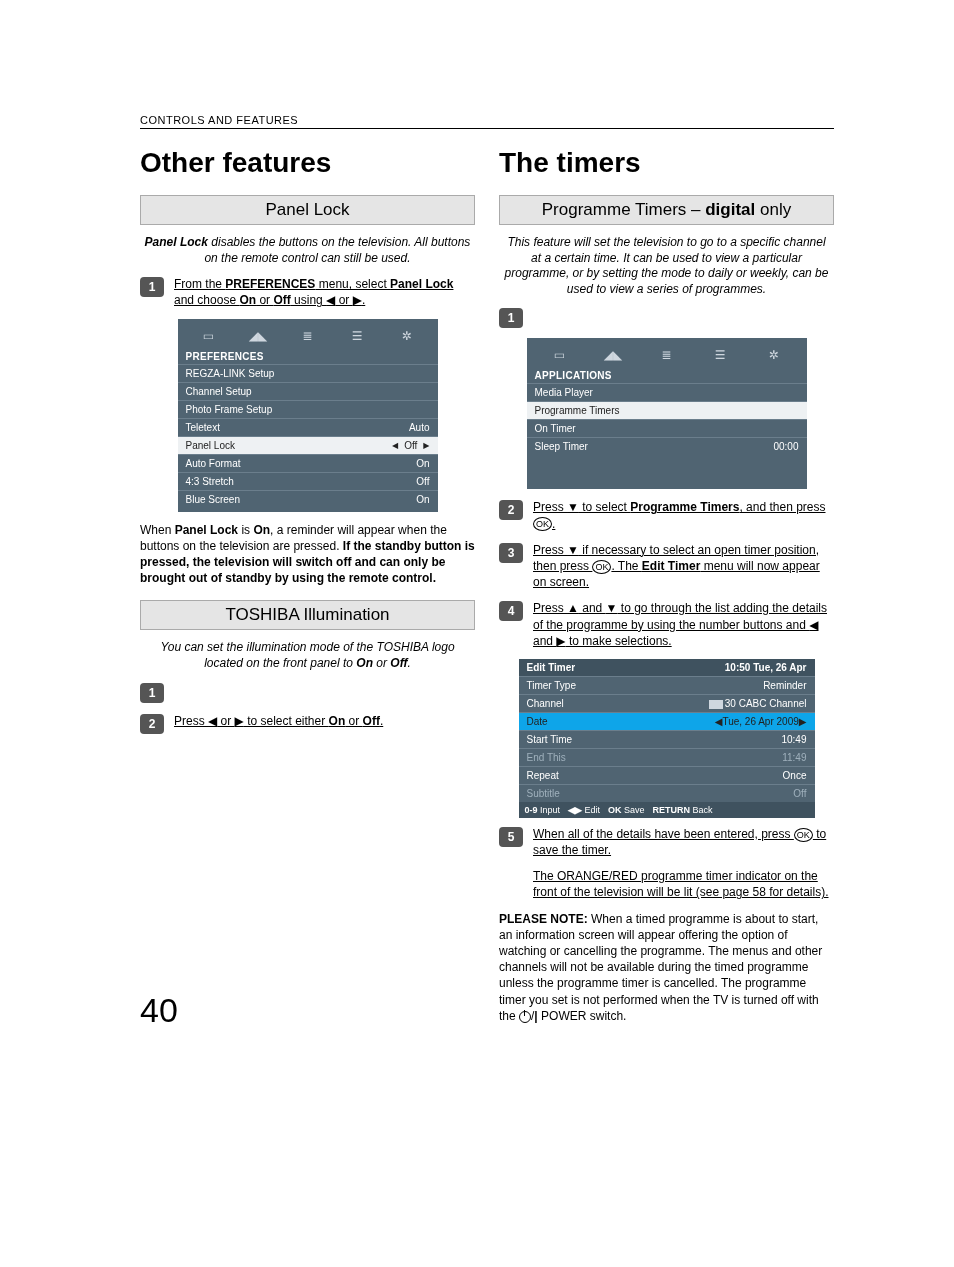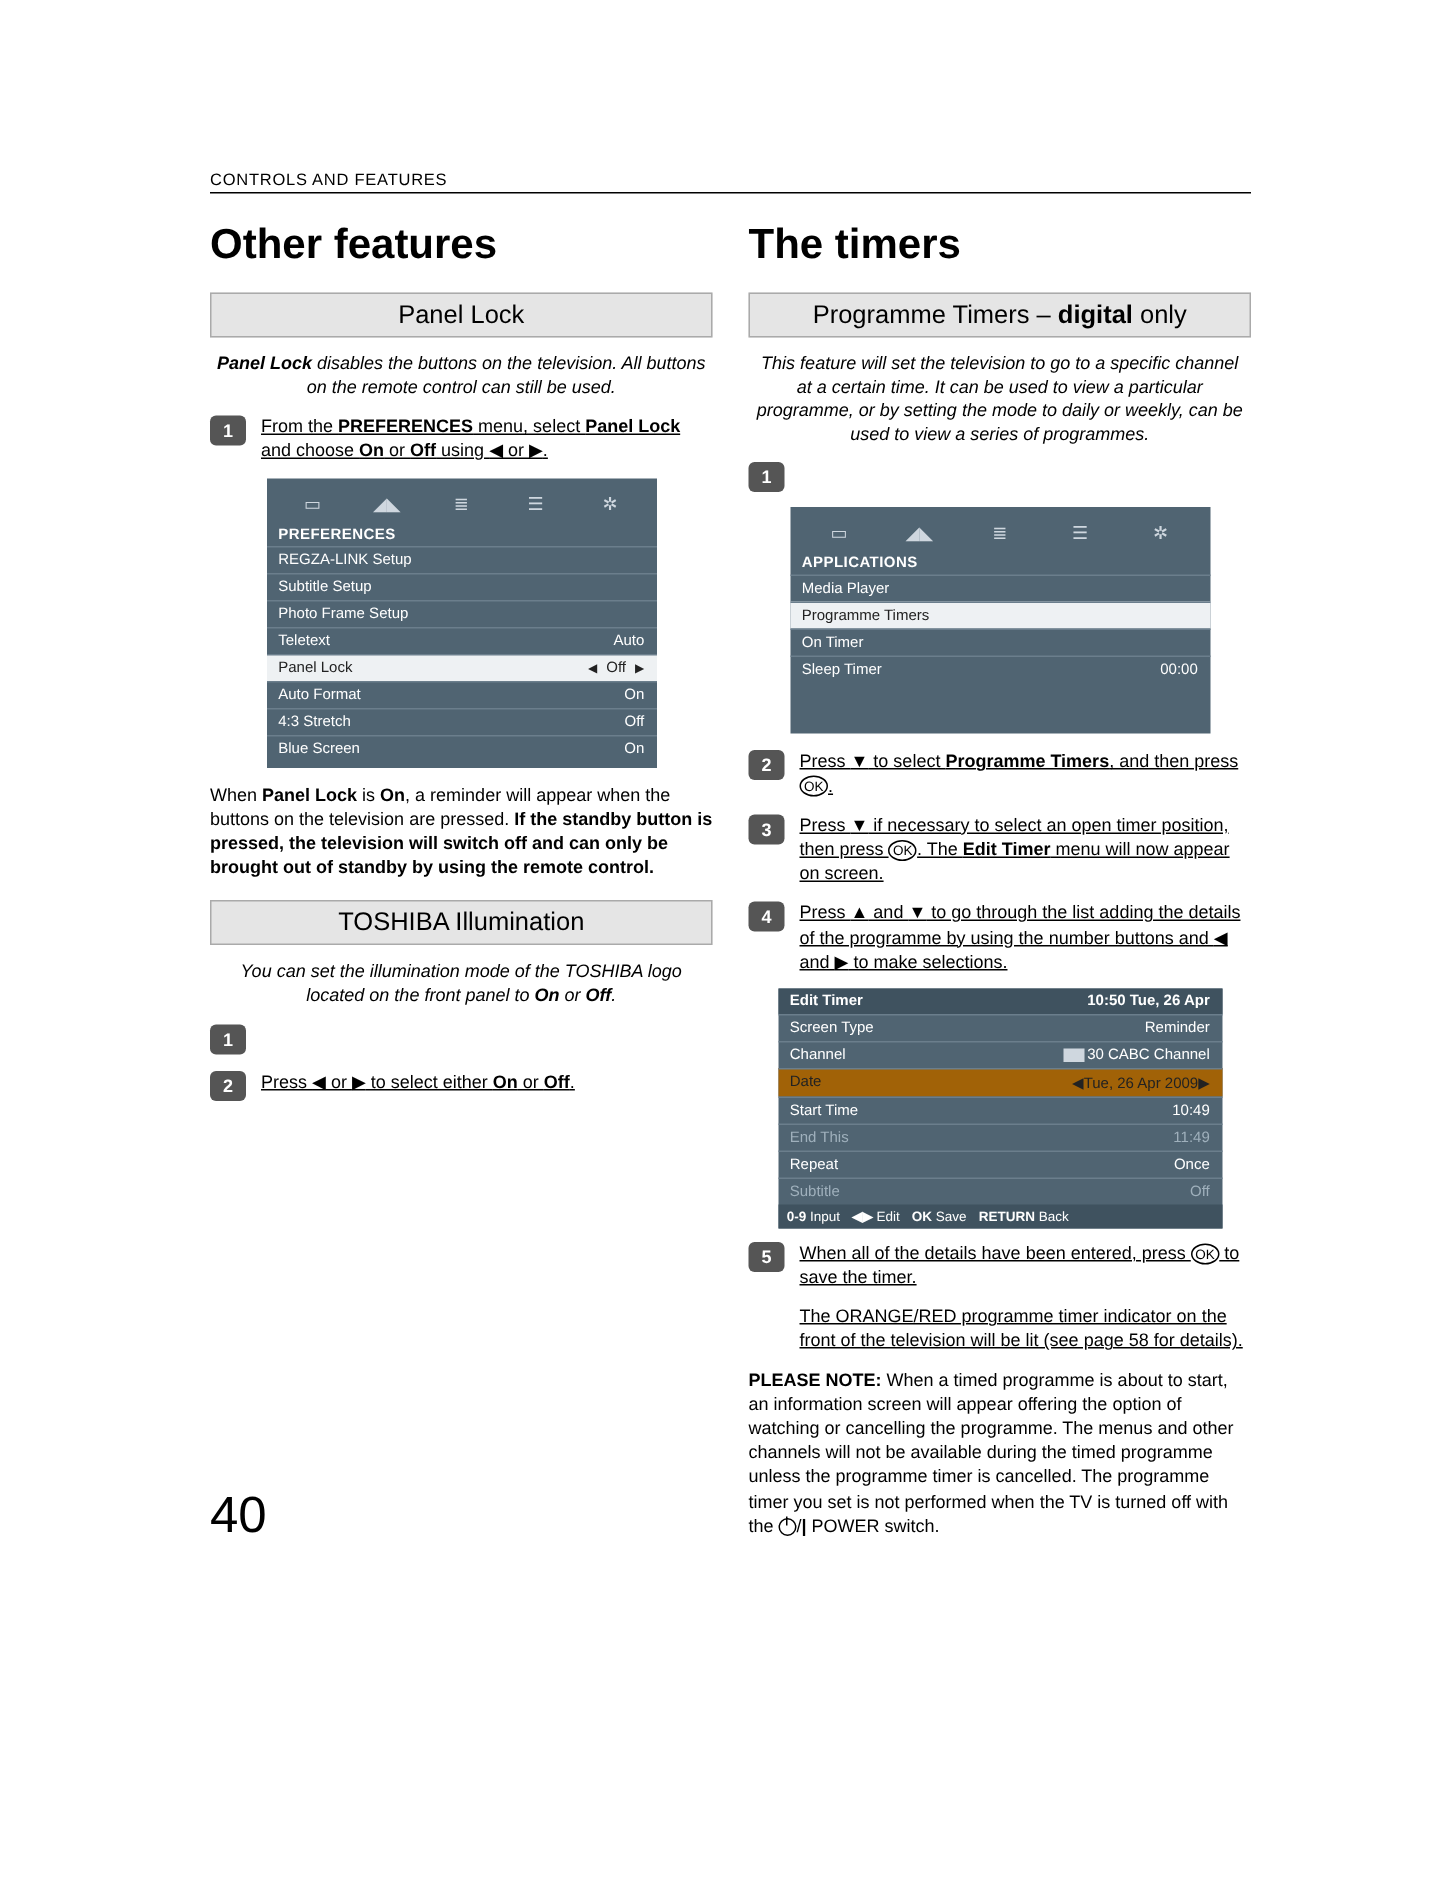--- a/index.html
+++ b/index.html
@@ -134,21 +134,21 @@
     background:#3f525f;
     padding:3px 8px;
     font-weight:700;
   }
   .osd2 .row {
     display:flex;
     justify-content: space-between;
     padding:3px 8px;
     border-top:1px solid #6b7e8c;
   }
-  .osd2 .row.sel { background:#a16207; color:#222;align-items:center; }
+  .osd2 .row.sel { background:#0ea5e9; color:#222;align-items:center; }
   .osd2 .row.dim { color:#9fb0bc; }
   .osd2 .footer {
     display:flex;
     gap:8px;
     justify-content:flex-start;
     padding:3px 6px;
     background:#3f525f;
     font-size:9px;
   }
   .osd2 .footer b { font-weight:700; }
@@ -219,21 +219,21 @@
           <span>☰</span>
           <span>✲</span>
         </div>
         <div class="title">PREFERENCES</div>
         <div>
             <div class="row">
               <span>REGZA-LINK Setup</span>
               <span class="val"></span>
             </div>
             <div class="row">
-              <span>Subtitle Setup</span>
+              <span>Channel Setup</span>
               <span class="val"></span>
             </div>
             <div class="row">
               <span>Photo Frame Setup</span>
               <span class="val"></span>
             </div>
             <div class="row">
               <span>Teletext</span>
               <span class="val">Auto</span>
             </div>
@@ -326,21 +326,21 @@
         <div class="step-body">Press <span class="glyph">▲</span> and <span class="glyph">▼</span> to go through the list adding the details of the programme by using the number buttons and <span class="glyph">◀</span> and <span class="glyph">▶</span> to make selections.</div>
       </div>
 
       <div class="osd2">
         <div class="hdr">
           <span>Edit Timer</span>
           <span>10:50 Tue, 26 Apr</span>
         </div>
         <div>
             <div class="row">
-              <span>Screen Type</span>
+              <span>Timer Type</span>
               <span class="val">Reminder</span>
             </div>
             <div class="row">
               <span>Channel</span>
               <span class="val"><span class="ch-icon"></span><span>30 CABC Channel</span></span>
             </div>
             <div class="row sel">
               <span>Date</span>
               <span class="val"><span class="tri">◀</span><span>Tue, 26 Apr 2009</span><span class="tri">▶</span></span>
             </div>

